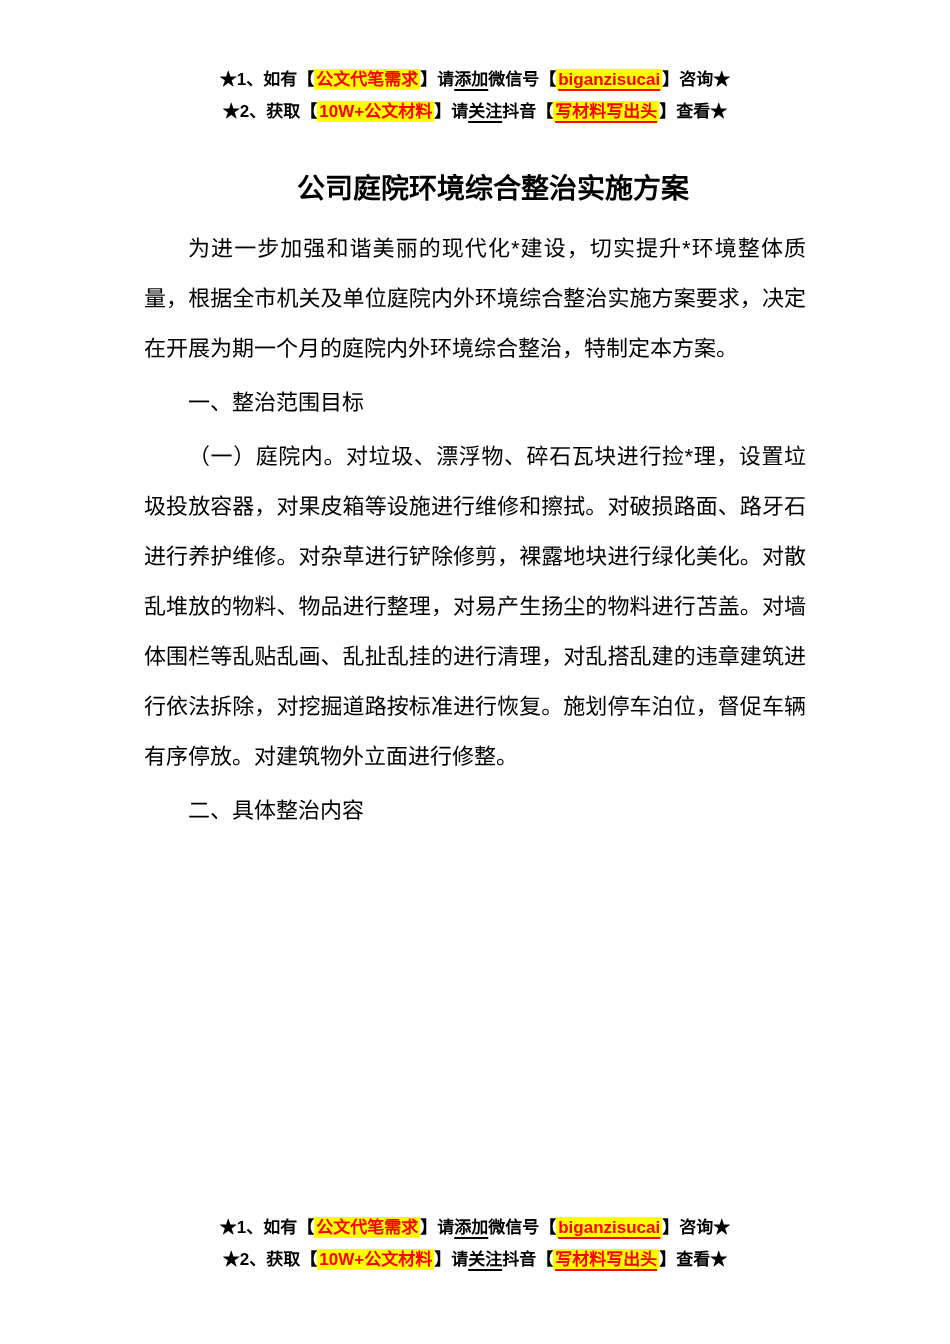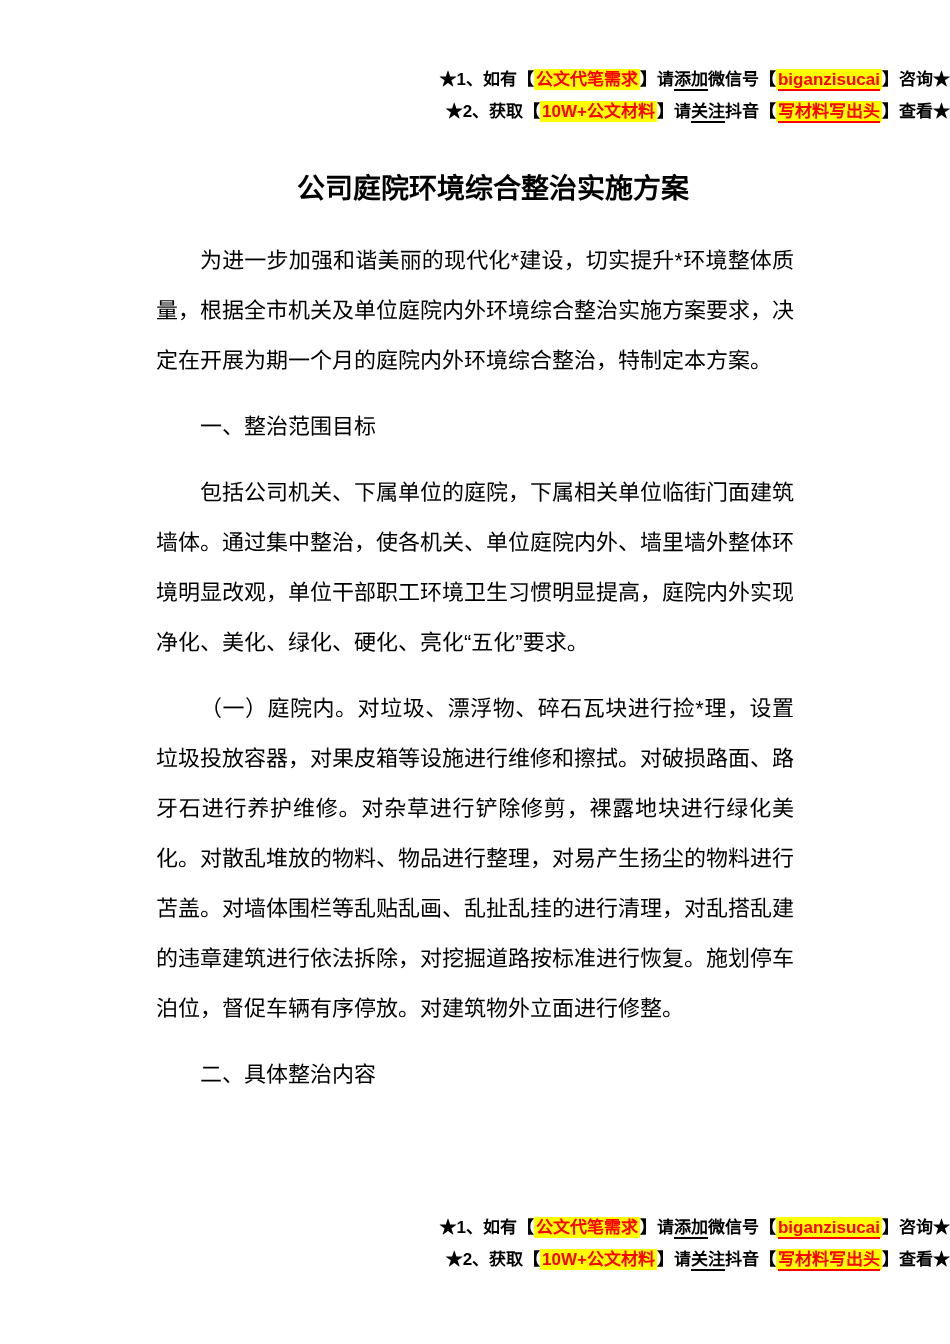--- a/index.html
+++ b/index.html
@@ -14,21 +14,21 @@
     background: #ffffff;
     font-family: "Liberation Sans", sans-serif;
     color: #000000;
     overflow: hidden;
   }
   
   .doc-note {
     position: absolute;
     left: 0;
     width: 100%;
-    text-align: right;
+    text-align: center;
     font-size: 17px;
     font-weight: bold;
     line-height: 32px;
     white-space: nowrap;
     color: #000000;
   }
   .doc-note--header { top: 64px; }
   .doc-note--footer { top: 1212px; }
   .note-line { height: 32px; }
   .seg { display: inline; }
@@ -70,21 +70,21 @@
     position: absolute;
     top: 220px;
     left: 140px;
     width: 670px;
     font-size: 22px;
     line-height: 50px;
     text-align: justify;
     color: #000000;
   }
   .para {
-    margin: 16px;
+    margin: 4px;
     text-indent: 2em;
   }
   .para--heading {
     font-weight: 400;
   }
 </style>
 </head>
 <body>
 
 <div class="page">
@@ -92,21 +92,20 @@
   <div class="doc-note doc-note--header">
     <div class="note-line"><span class="seg seg-plain">★1、如有【</span><span class="seg seg-red-highlight">公文代笔需求</span><span class="seg seg-plain">】请</span><span class="seg seg-underline">添加</span><span class="seg seg-plain">微信号【</span><span class="seg seg-red-highlight-underline">biganzisucai</span><span class="seg seg-plain">】咨询★</span></div>
     <div class="note-line"><span class="seg seg-plain">★2、获取【</span><span class="seg seg-red-highlight">10W+公文材料</span><span class="seg seg-plain">】请</span><span class="seg seg-underline">关注</span><span class="seg seg-plain">抖音【</span><span class="seg seg-red-highlight-underline">写材料写出头</span><span class="seg seg-plain">】查看★</span></div>
   </div>
 
   <h1 class="doc-title">公司庭院环境综合整治实施方案</h1>
 
   <div class="doc-body">
     <p class="para">为进一步加强和谐美丽的现代化*建设，切实提升*环境整体质量，根据全市机关及单位庭院内外环境综合整治实施方案要求，决定在开展为期一个月的庭院内外环境综合整治，特制定本方案。</p>
     <p class="para para--heading">一、整治范围目标</p>
-    <p class="para">包括公司机关、下属单位的庭院，下属相关单位临街门面建筑墙体。通过集中整治，使各机关、单位庭院内外、墙里墙外整体环境明显改观，单位干部职工环境卫生习惯明显提高，庭院内外实现净化、美化、绿化、硬化、亮化“五化”要求。</p>
     <p class="para">（一）庭院内。对垃圾、漂浮物、碎石瓦块进行捡*理，设置垃圾投放容器，对果皮箱等设施进行维修和擦拭。对破损路面、路牙石进行养护维修。对杂草进行铲除修剪，裸露地块进行绿化美化。对散乱堆放的物料、物品进行整理，对易产生扬尘的物料进行苫盖。对墙体围栏等乱贴乱画、乱扯乱挂的进行清理，对乱搭乱建的违章建筑进行依法拆除，对挖掘道路按标准进行恢复。施划停车泊位，督促车辆有序停放。对建筑物外立面进行修整。</p>
     <p class="para para--heading">二、具体整治内容</p>
   </div>
 
   <div class="doc-note doc-note--footer">
     <div class="note-line"><span class="seg seg-plain">★1、如有【</span><span class="seg seg-red-highlight">公文代笔需求</span><span class="seg seg-plain">】请</span><span class="seg seg-underline">添加</span><span class="seg seg-plain">微信号【</span><span class="seg seg-red-highlight-underline">biganzisucai</span><span class="seg seg-plain">】咨询★</span></div>
     <div class="note-line"><span class="seg seg-plain">★2、获取【</span><span class="seg seg-red-highlight">10W+公文材料</span><span class="seg seg-plain">】请</span><span class="seg seg-underline">关注</span><span class="seg seg-plain">抖音【</span><span class="seg seg-red-highlight-underline">写材料写出头</span><span class="seg seg-plain">】查看★</span></div>
   </div>
 
 </div>

